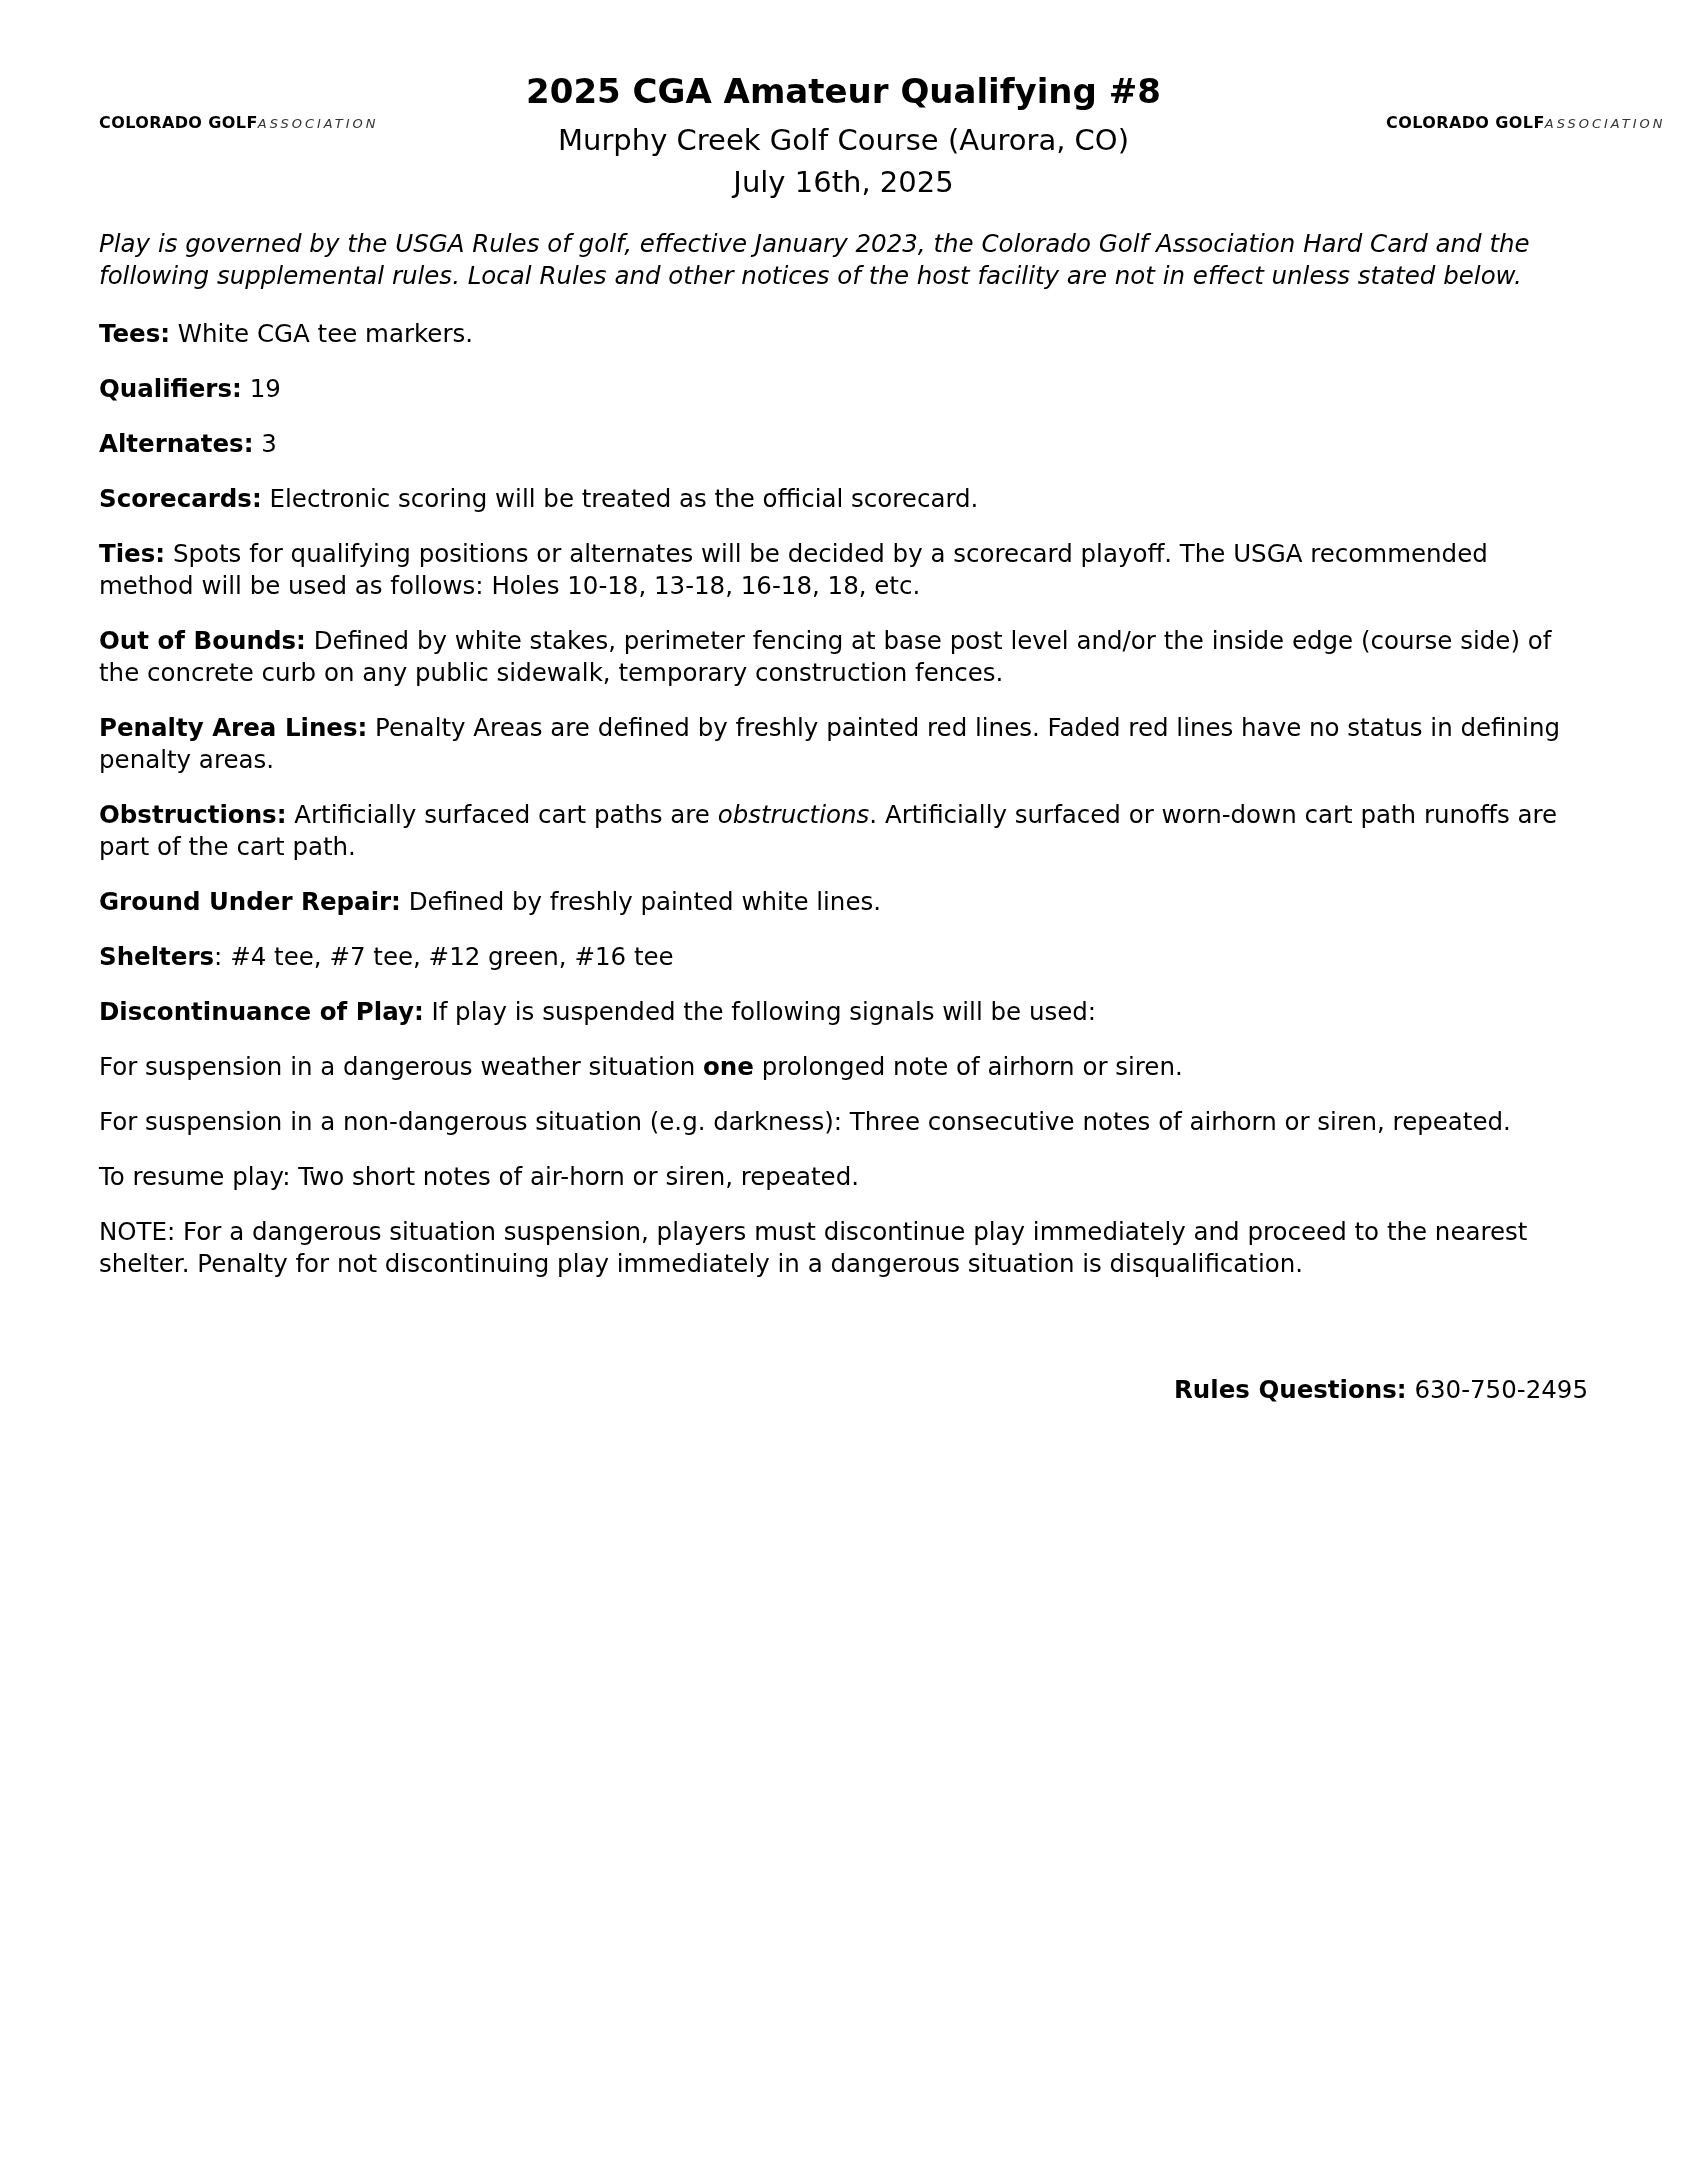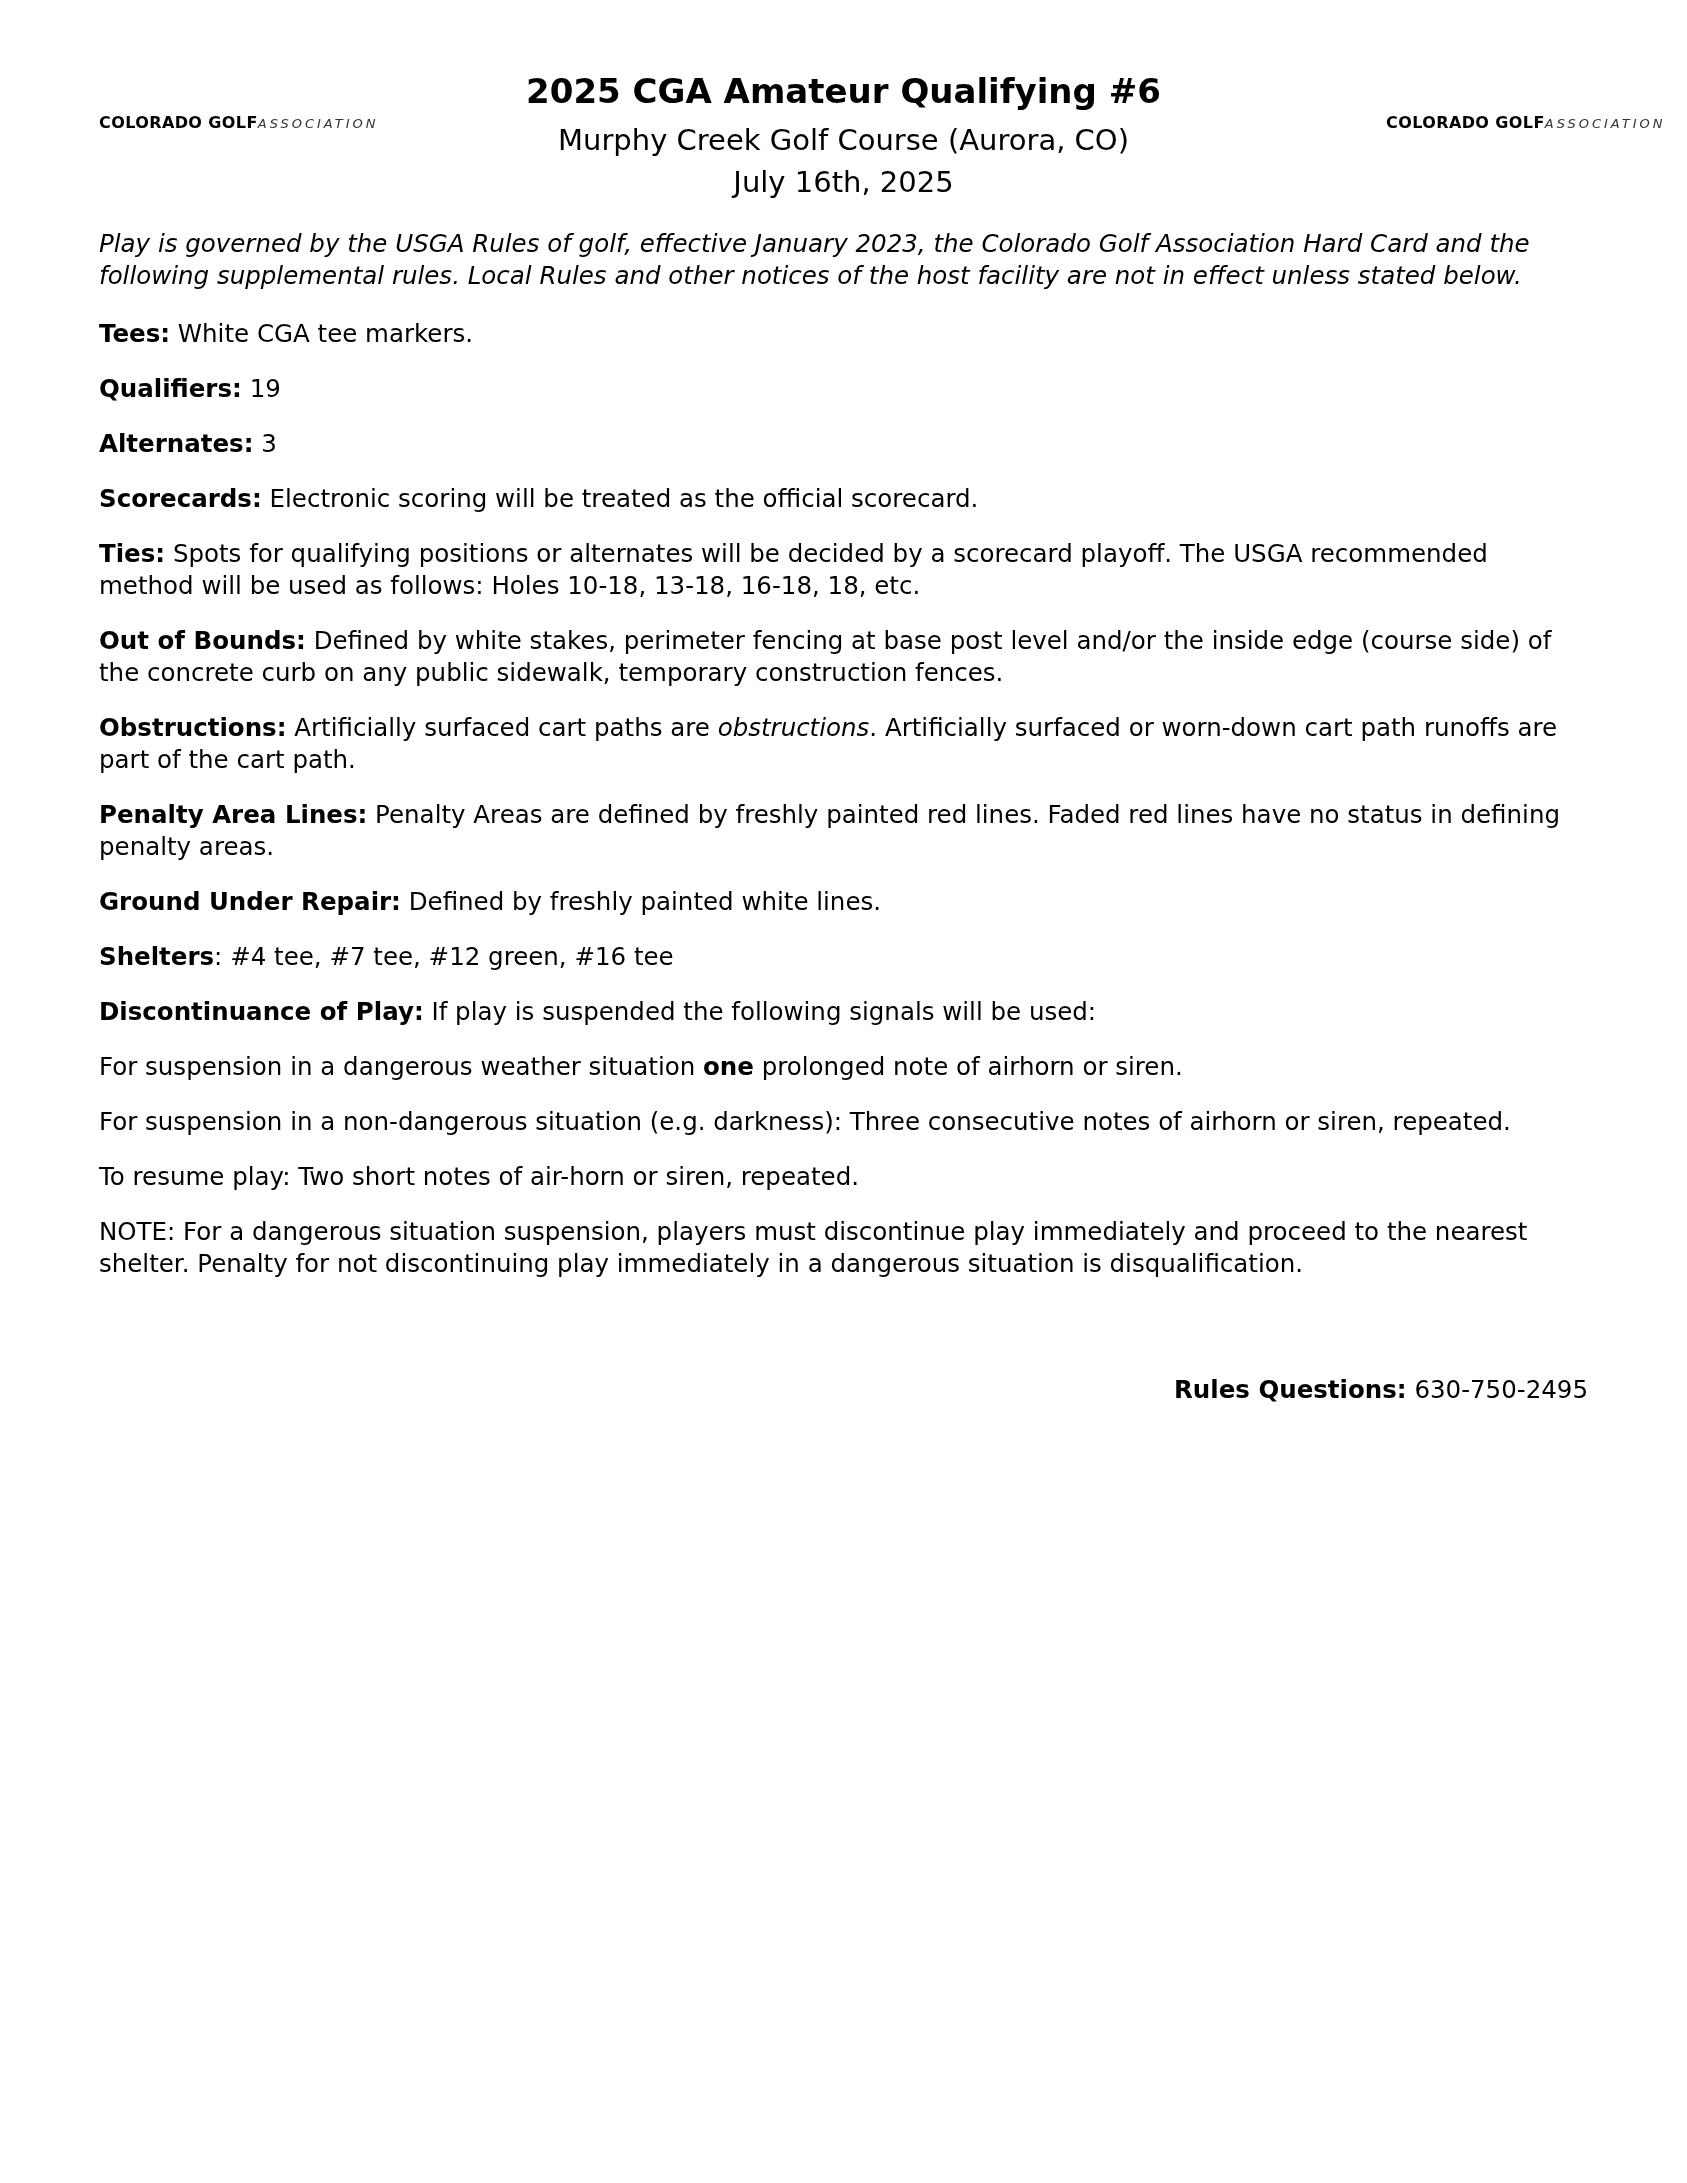--- a/index.html
+++ b/index.html
@@ -43,21 +43,21 @@
         <circle cx="55" cy="50" r="40" fill="none" stroke="#101010" stroke-width="5"></circle>
         <line x1="55" y1="17" x2="55" y2="52" stroke="#101010" stroke-width="4"></line>
         <path d="M55 17 L80 28 L55 39" fill="none" stroke="#101010" stroke-width="4" stroke-linejoin="round"></path>
         <path d="M19 75 L45 42 L58 60 L68 47 L89 75" fill="none" stroke="#101010" stroke-width="5" stroke-linejoin="round" stroke-linecap="round"></path>
       </svg>
       <div class="logo-line1">COLORADO GOLF</div>
       <div class="logo-line2">ASSOCIATION</div>
     </div>
 
     <div class="title-block">
-      <div class="doc-title">2025 CGA Amateur Qualifying #6</div>
+      <div class="doc-title">2025 CGA Amateur Qualifying #8</div>
       <div class="doc-subtitle">Murphy Creek Golf Course (Aurora, CO)</div>
       <div class="doc-date">July 16th, 2025</div>
     </div>
 
     <div class="logo">
       <svg viewBox="0 0 110 110" aria-hidden="true">
         <circle cx="55" cy="50" r="40" fill="none" stroke="#101010" stroke-width="5"></circle>
         <line x1="55" y1="17" x2="55" y2="52" stroke="#101010" stroke-width="4"></line>
         <path d="M55 17 L80 28 L55 39" fill="none" stroke="#101010" stroke-width="4" stroke-linejoin="round"></path>
         <path d="M19 75 L45 42 L58 60 L68 47 L89 75" fill="none" stroke="#101010" stroke-width="5" stroke-linejoin="round" stroke-linecap="round"></path>
@@ -78,23 +78,23 @@
     <p><strong>Qualifiers:</strong><span> 19</span></p>
 
     <p><strong>Alternates:</strong><span> 3</span></p>
 
     <p><strong>Scorecards:</strong><span> Electronic scoring will be treated as the official scorecard.</span></p>
 
     <p><strong>Ties:</strong><span> Spots for qualifying positions or alternates will be decided by a scorecard playoff. The USGA recommended method will be used as follows: Holes 10-18, 13-18, 16-18, 18, etc.</span></p>
 
     <p><strong>Out of Bounds:</strong><span> Defined by white stakes, perimeter fencing at base post level and/or the inside edge (course side) of the concrete curb on any public sidewalk, temporary construction fences.</span></p>
 
+    <p><strong>Penalty Area Lines:</strong><span> Penalty Areas are defined by freshly painted red lines. Faded red lines have no status in defining penalty areas.</span></p>
+
     <p><strong>Obstructions:</strong><span> Artificially surfaced cart paths are </span><em>obstructions</em><span>. Artificially surfaced or worn-down cart path runoffs are part of the cart path.</span></p>
-
-    <p><strong>Penalty Area Lines:</strong><span> Penalty Areas are defined by freshly painted red lines. Faded red lines have no status in defining penalty areas.</span></p>
 
     <p><strong>Ground Under Repair:</strong><span> Defined by freshly painted white lines.</span></p>
 
     <p><strong>Shelters</strong><span>: #4 tee, #7 tee, #12 green, #16 tee</span></p>
 
     <p><strong>Discontinuance of Play:</strong><span> If play is suspended the following signals will be used:</span></p>
 
     <p><span>For suspension in a dangerous weather situation </span><strong>one</strong><span> prolonged note of airhorn or siren.</span></p>
 
     <p>For suspension in a non-dangerous situation (e.g. darkness): Three consecutive notes of airhorn or siren, repeated.</p>

